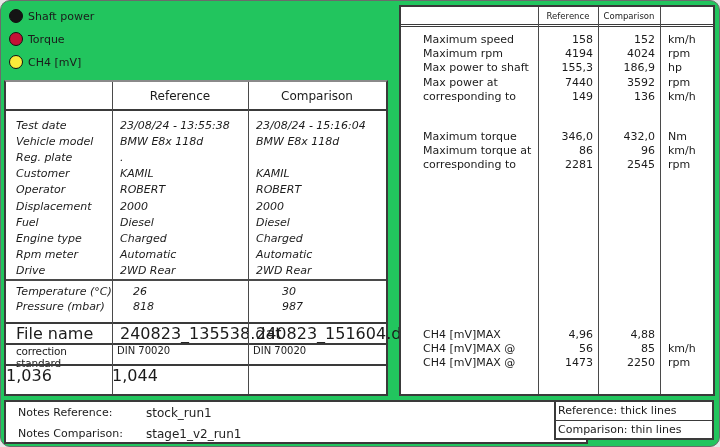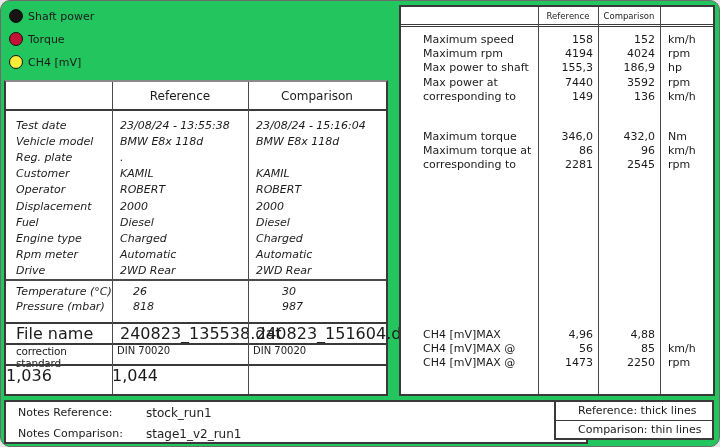--- a/index.html
+++ b/index.html
@@ -60,21 +60,21 @@
     position:absolute;left:3px;top:399px;width:584px;height:44px;background:#fff;
     border:2px solid #3a3a3a;box-sizing:border-box;
   }
   .notes-row{height:21px;display:flex;align-items:center;}
   .notes-row .nlabel{font-size:11px;padding-left:12px;width:128px;flex:0 0 auto;}
   .notes-row .nvalue{font-size:12px;color:#222;}
   .linesbox{
     position:absolute;left:553px;top:399px;width:160px;height:40px;background:#fff;
     border:2px solid #3a3a3a;box-sizing:border-box;z-index:2;display:flex;flex-direction:column;
   }
-  .linesbox .lrow{flex:1 1 auto;display:flex;align-items:center;font-size:11px;padding-left:22px;}
+  .linesbox .lrow{flex:1 1 auto;display:flex;align-items:center;font-size:11px;padding-left:2px;}
   .linesbox .lrow:first-child{border-bottom:1px solid #3a3a3a;}
 </style>
 </head>
 <body>
 
 <div class="page">
 
   <div class="legend">
     <div class="legend-item">
       <span class="dot" style="background: rgb(20, 20, 20);"></span>

